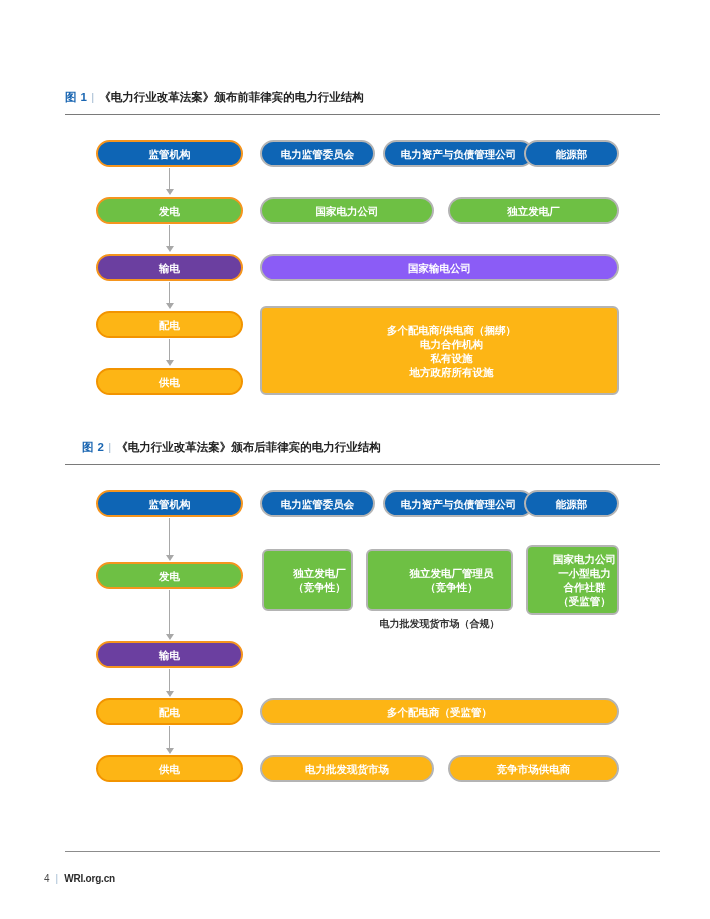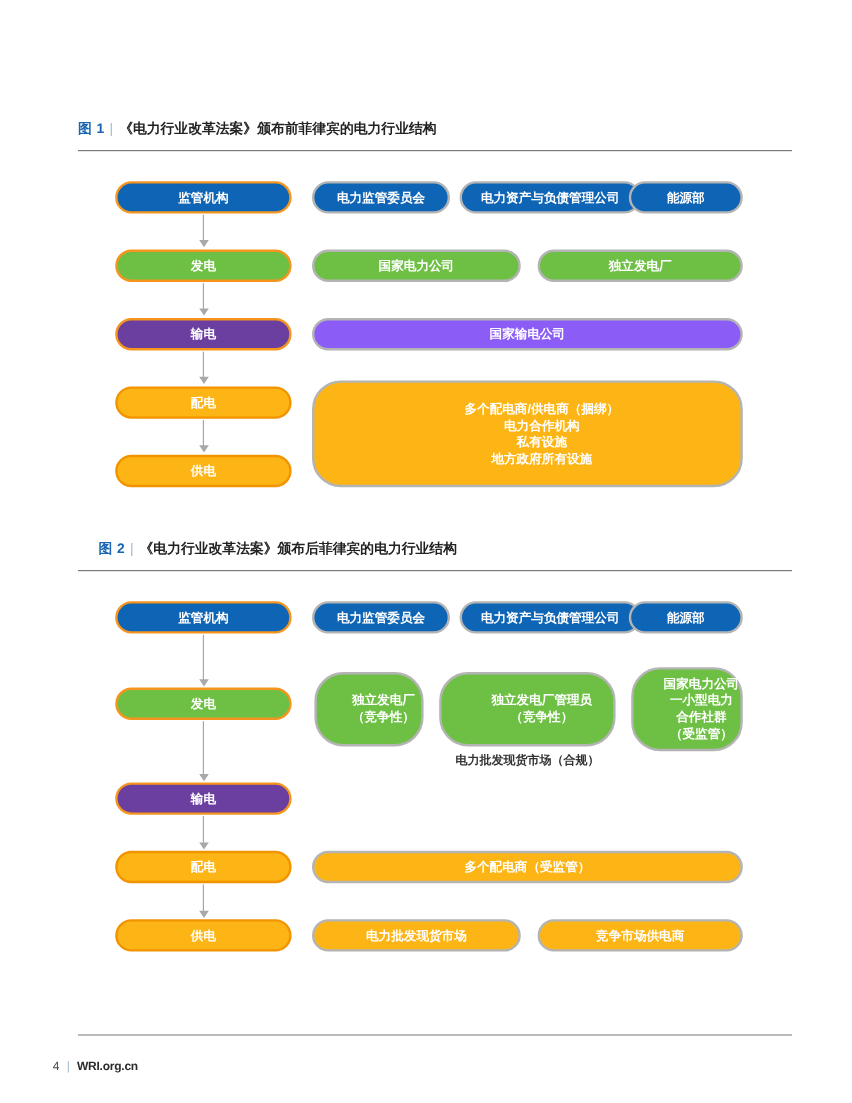--- a/index.html
+++ b/index.html
@@ -11,21 +11,21 @@
     width: 710px;
     height: 919px;
     position: relative;
     font-family: "Liberation Sans", "DejaVu Sans", sans-serif;
     color: #1a1a1a;
     overflow: hidden;
   }
 
   .page {
     position: absolute;
-    left: 0; top: 11px;
+    left: 0; top: 0;
     width: 710px;
     height: 728px;
   }
 
   
   .fig-title {
     position: absolute;
     left: 65px;
     width: 595px;
     font-size: 11.5px;
@@ -65,21 +65,21 @@
     align-items: center;
     justify-content: center;
     text-align: center;
     color: #ffffff;
     font-weight: bold;
     font-size: 10.5px;
     line-height: 14px;
     border-radius: 999px;
   }
   .box.square {
-    border-radius: 24px;
+    border-radius: 6px;
     padding-left: 24px;
   }
 
   
   .box.stage {
     border: 2.5px solid #f5951e;
   }
   .box.stage.blue   { background: #0e65b5; }
   .box.stage.green  { background: #6ec044; }
   .box.stage.purple { background: #6b3fa0; text-align: right; }

